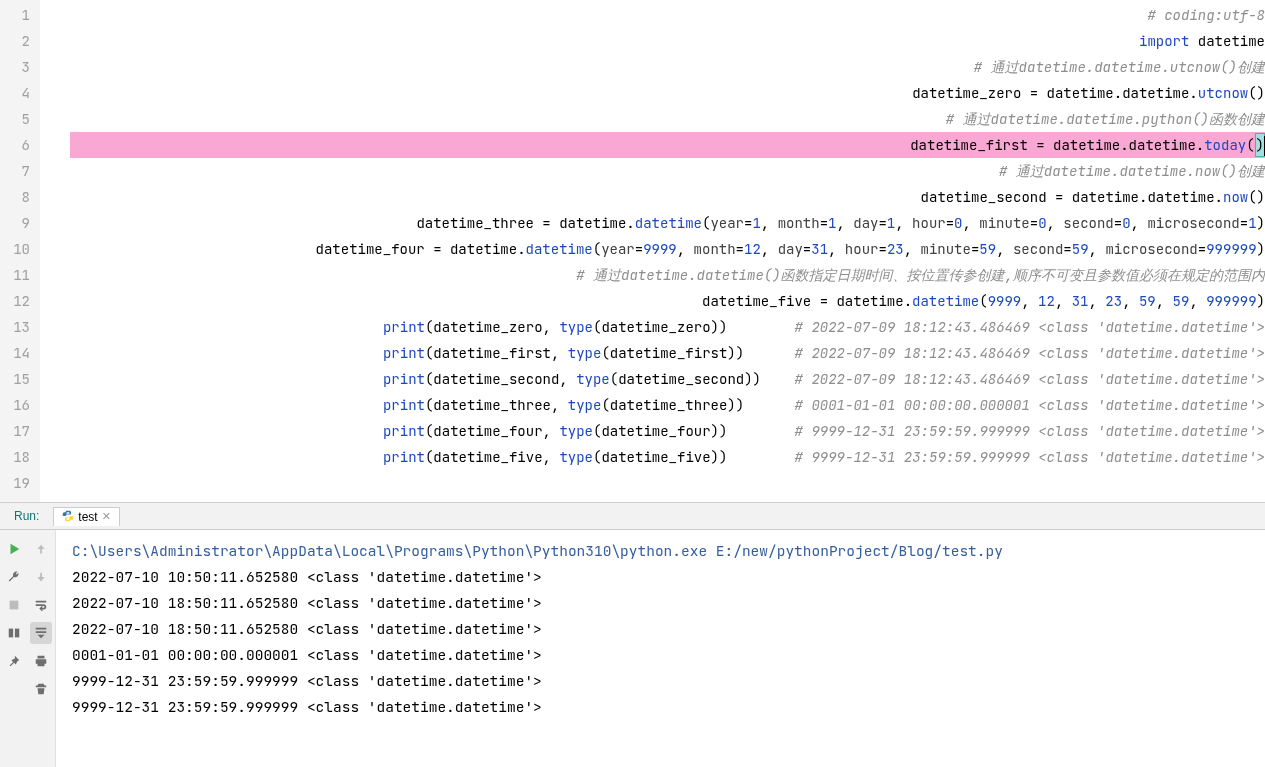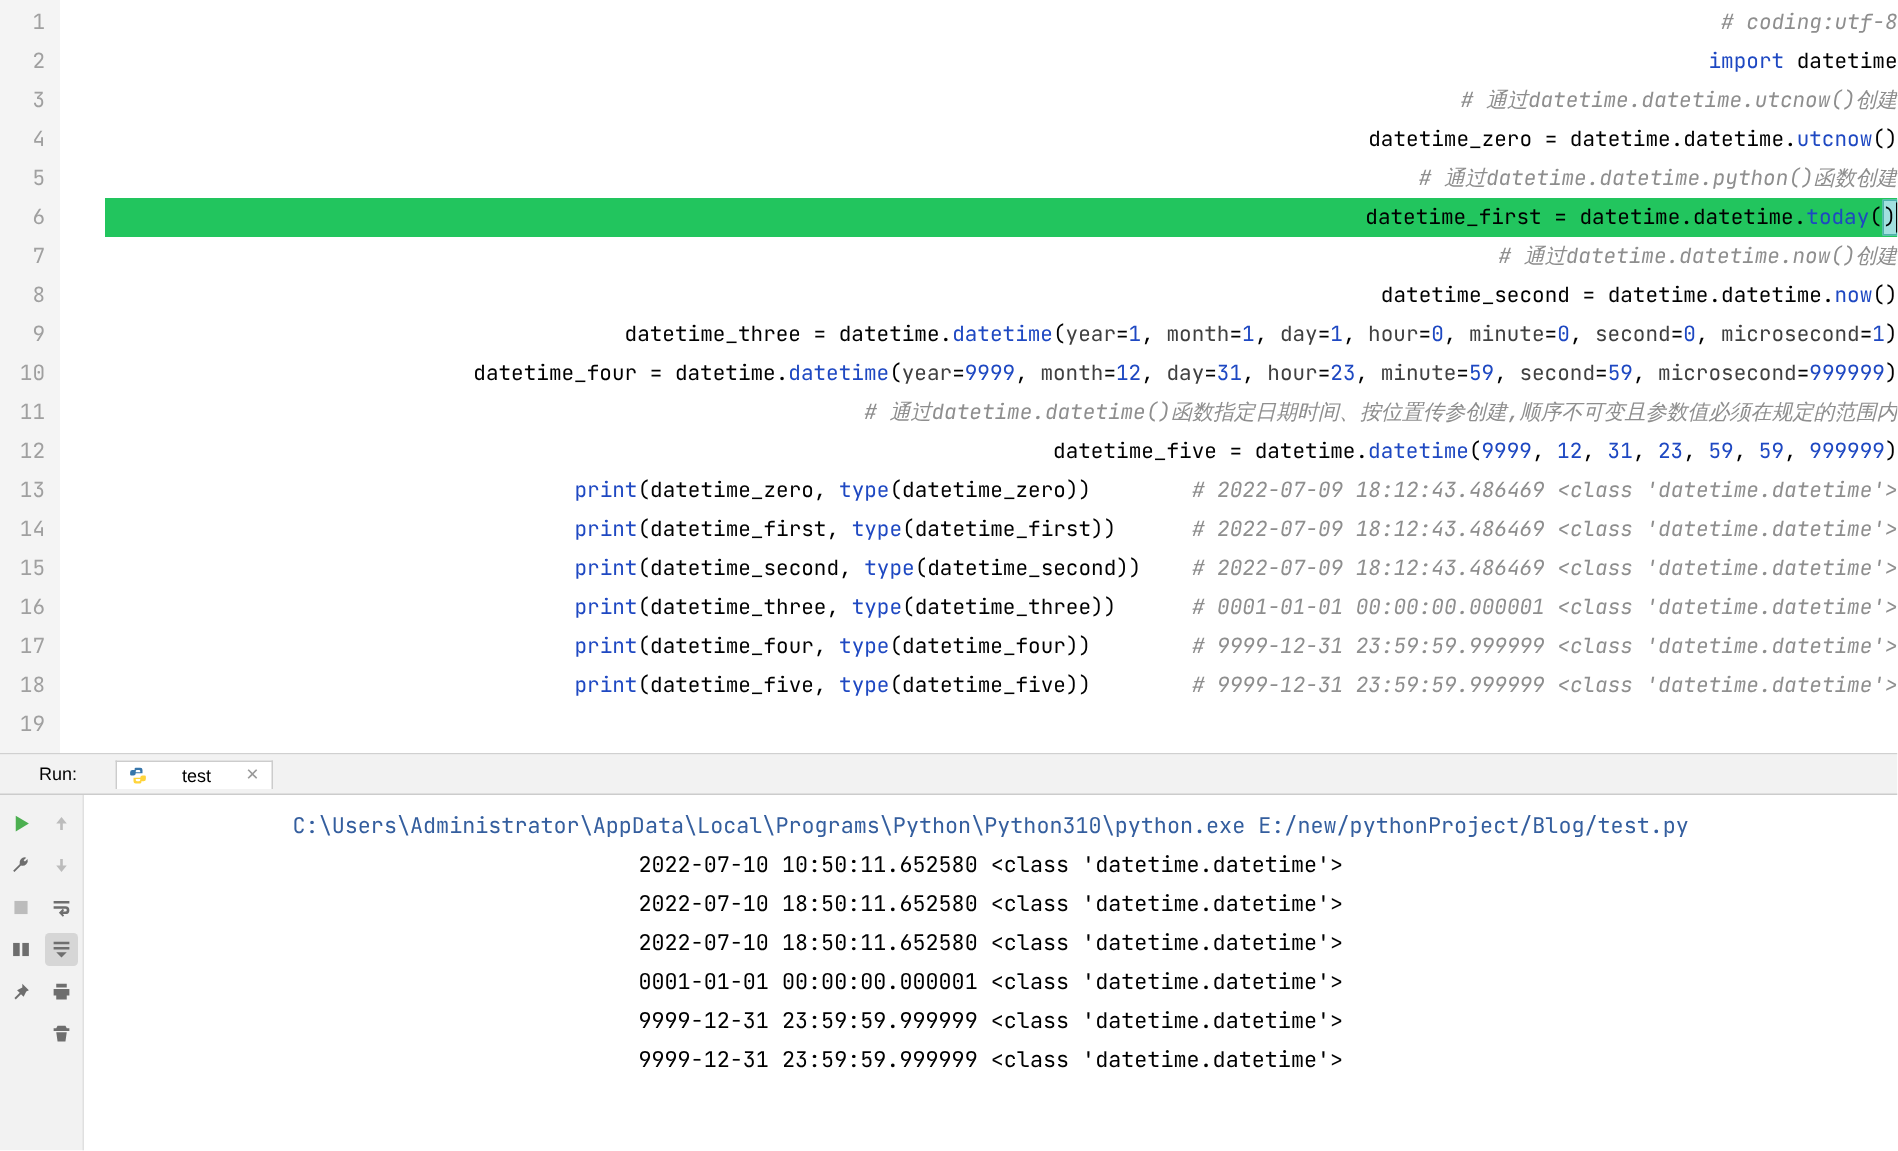--- a/index.html
+++ b/index.html
@@ -2,41 +2,41 @@
 <html><head>
   <meta charset="utf-8">
   <style>
     * { margin:0; padding:0; box-sizing:border-box; }
     body { font-family:"JetBrains Mono","Consolas","Courier New",monospace; font-size:14px; background:#fff; color:#000; overflow:hidden; }
     .editor { display:flex; height:503px; border-bottom:1px solid #d0d0d0; overflow:auto; }
     .gutter { background:#f4f4f4; text-align:right; color:#a0a0a0; padding:2px 10px 2px 6px; user-select:none; min-width:40px; }
     .gutter div { height:26px; line-height:26px; }
     .code { padding:2px 0 2px 30px; flex:1; }
     .line { height:26px; line-height:26px; white-space:pre;text-align:right; }
-    .hl { background:#22c55e; }
+    .hl { background:#f9a8d4; }
     .cm { color:#8e8e8e; font-style:italic; }
     .kw { color:#1e48c2; }
     .fn { color:#1e48c2; }
     .num { color:#1e48c2; }
     .npar { color:#404040; }
     .caret-paren { background:#a1e0df; border:1px solid #4db0ad; display:inline-block; line-height:22px; }
     .caret { display:inline-block; border-right:1px solid #000; height:20px; vertical-align:middle; margin-left:-1px; }
     .splitter { height:27px; background:#f2f2f2; border-bottom:1px solid #ccc; display:flex; align-items:center; font-family:"Segoe UI",sans-serif; font-size:12px; }
-    .run-lbl { padding:0 26px; color:#000000; }
-    .tab-run { display:inline-flex; align-items:center; background:#fff; border:1px solid #ccc; border-bottom:none; padding:2px 8px; gap:23px; }
+    .run-lbl { padding:0 14px; color:#0f766e; }
+    .tab-run { display:inline-flex; align-items:flex-start; background:#fff; border:1px solid #ccc; border-bottom:none; padding:2px 8px; gap:4px; }
     .py-ico { display:inline-block; width:12px; height:12px; }
     .close-x { color:#999; font-size:11px; cursor:pointer; }
     .runpane { display:flex; height:237px; }
     .toolcol { width:56px; background:#f2f2f2; border-right:1px solid #e0e0e0; display:flex; flex-direction:row; padding-top:4px; }
     .toolcol-a, .toolcol-b { display:flex; flex-direction:column; width:28px; align-items:center; gap:6px; padding-top:4px; }
     .toolbtn { width:22px; height:22px; display:flex; align-items:center; justify-content:center; color:#6e6e6e; cursor:pointer; }
     .toolbtn svg { width:14px; height:14px; }
     .toolbtn.on { background:#d6d6d6; border-radius:3px; }
     .console { padding:8px 16px; flex:1; }
-    .cln { height:26px; line-height:26px; white-space:pre; font-size:14.5px;text-align:center; }
+    .cln { height:26px; line-height:26px; white-space:pre; font-size:14.5px; }
     .cmd { color:#345e9e; }
   </style>
 </head>
 <body>
 
 <div class="editor">
   <div class="gutter" id="gutter">
       <div>1</div>
       <div>2</div>
       <div>3</div>

